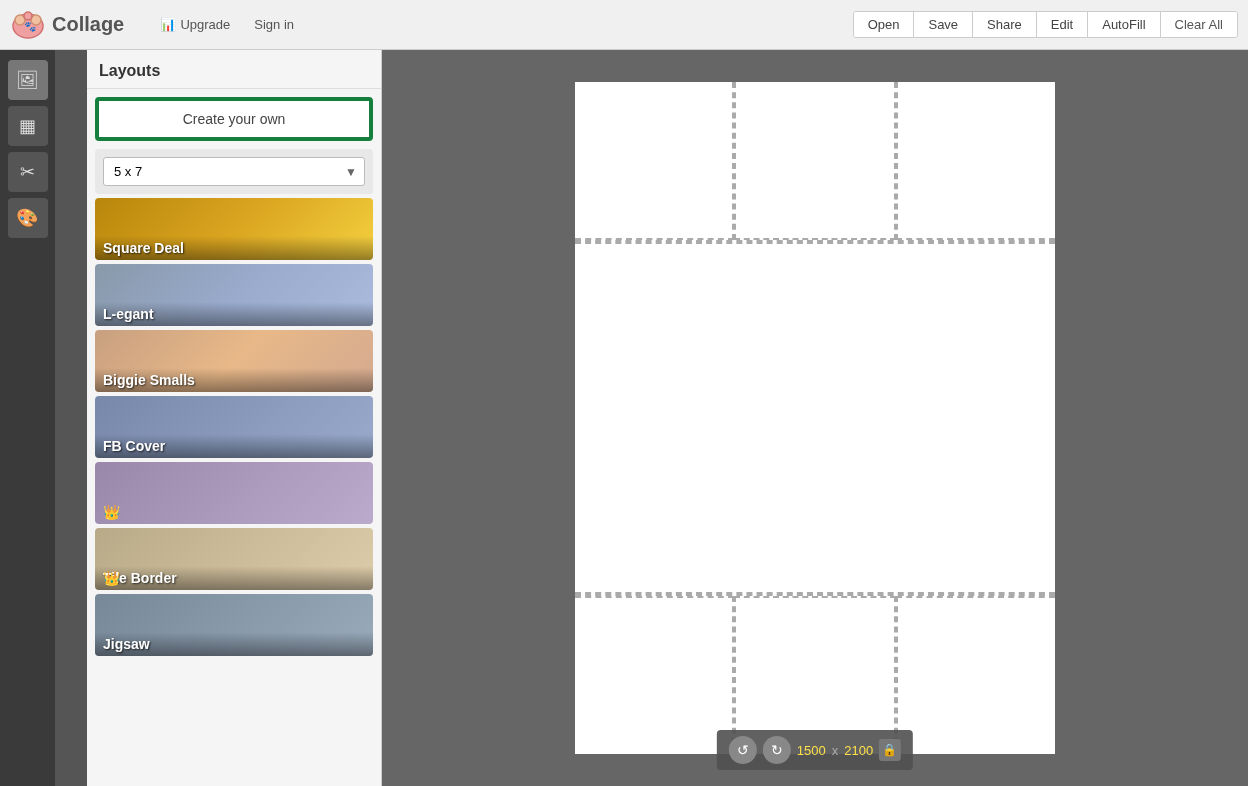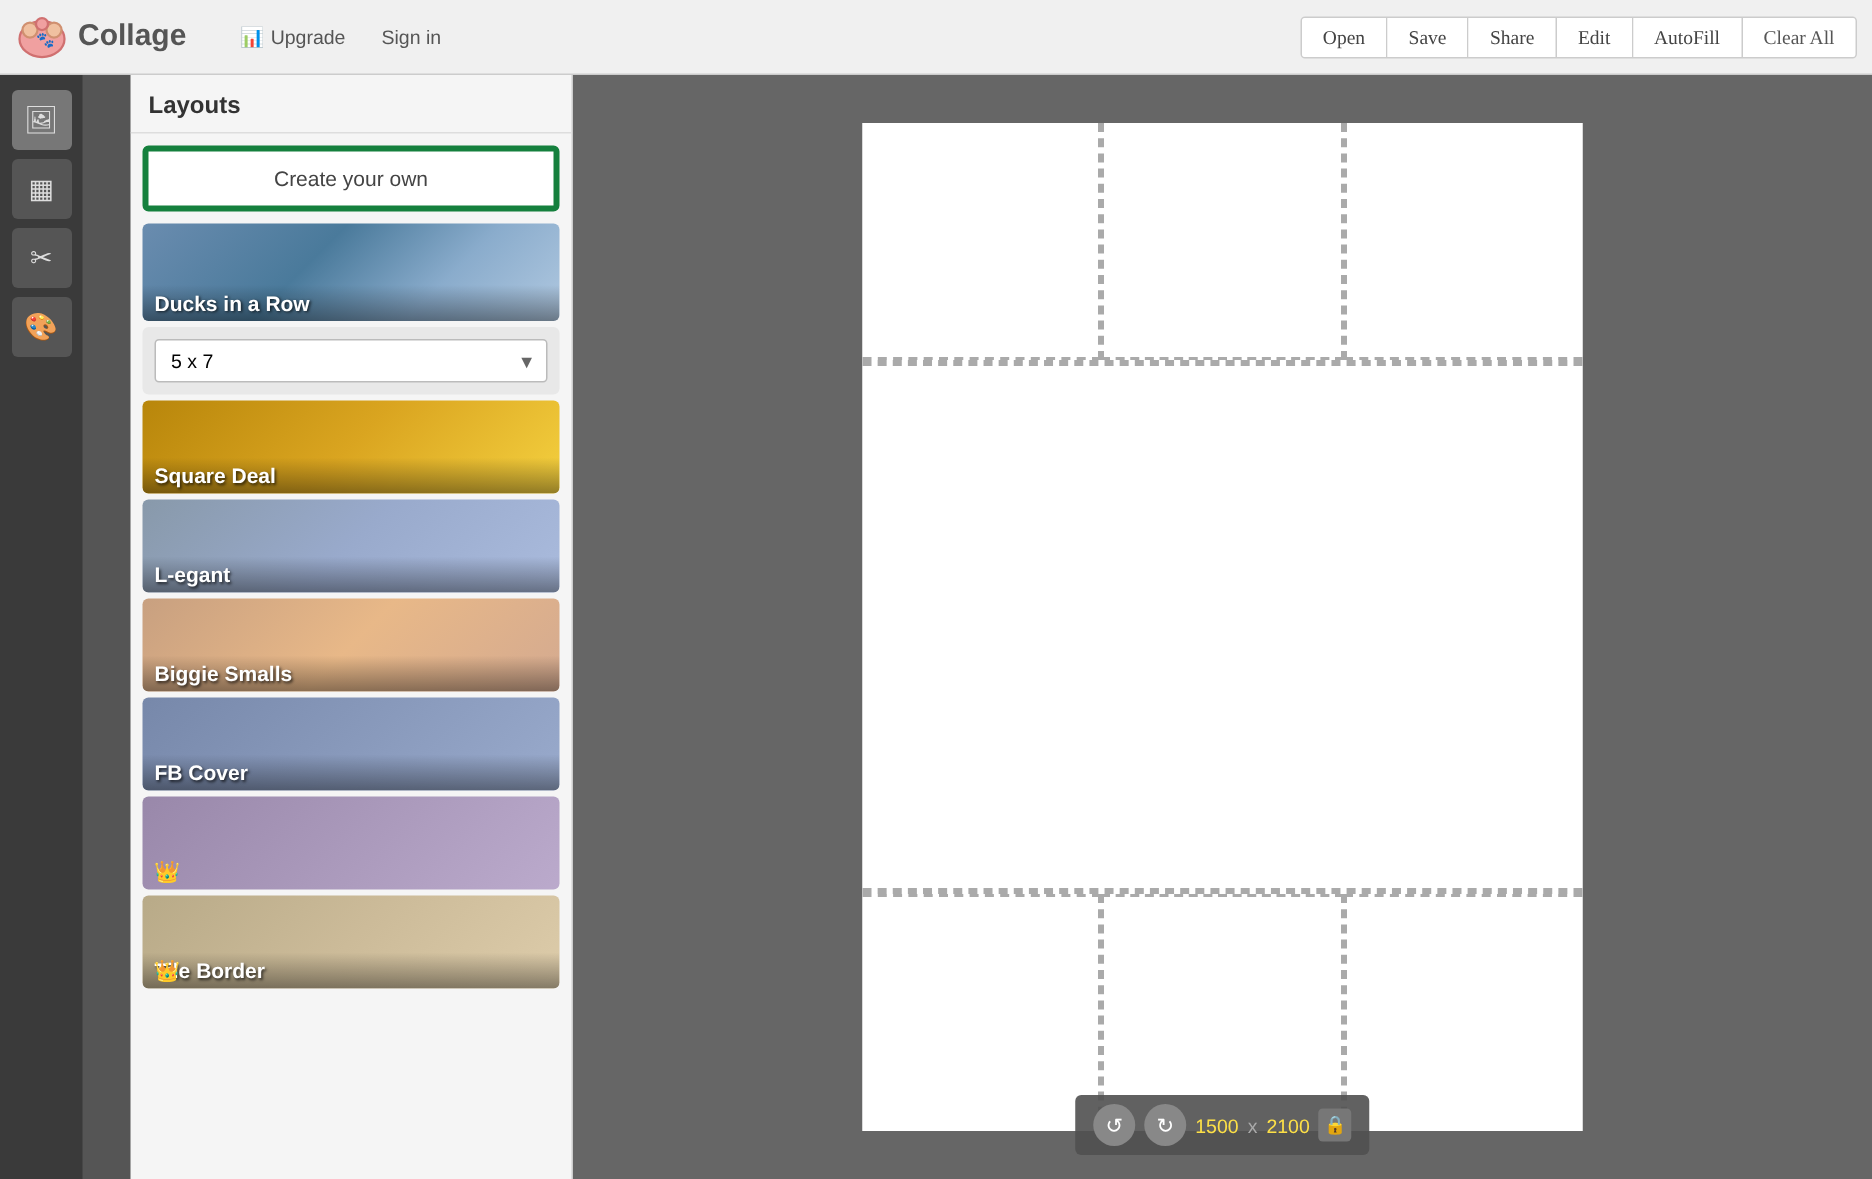--- a/index.html
+++ b/index.html
@@ -43,21 +43,20 @@
     }
     .spacer { flex: 1; }
     .toolbar-btn {
       background: white;
       border: 1px solid #ccc;
       border-radius: 3px;
       padding: 5px 14px;
       font-size: 13px;
       cursor: pointer;
       color: #444;
-      font-family: Liberation Serif, serif;
     }
     .toolbar-btn.clear-all { color: #555; }
     .toolbar-btn-group {
       display: flex;
       border: 1px solid #ccc;
       border-radius: 3px;
       overflow: hidden;
     }
     .toolbar-btn-group .toolbar-btn {
       border: none;
@@ -340,23 +339,20 @@
     </div>
   </div>
 
   <div id="sidebar">
     <div id="sidebar-header">Layouts</div>
     <div id="sidebar-scroll">
 
       <button class="create-own-btn">Create your own</button>
 
       
-      <div class="layout-item ducks-row">
-        <div class="layout-label">Ducks in a Row</div>
-      </div>
 
       
       <div class="layout-item cards-item">
         <div class="dropdown-container">
           <select class="dropdown-select">
             <option value="4x8">4 x 8</option>
             <option value="5x7" selected="">5 x 7</option>
             <option value="6x8">6 x 8</option>
           </select>
           <span class="dropdown-arrow">▼</span>
@@ -389,20 +385,23 @@
         <div class="pinter-crown">👑</div>
       </div>
 
       
       <div class="layout-item tile-border">
         <div class="layout-label">Tile Border</div>
         <div class="pinter-crown">👑</div>
       </div>
 
       
+      <div class="layout-item jigsaw">
+        <div class="layout-label">Jigsaw</div>
+      </div>
 
     </div>
   </div>
 
   <div id="canvas-area">
     <div id="canvas-wrapper">
 
       <div style="width: 480px; height: 672px; background: white; position: relative;">
 
         <div style="position: absolute; top: 0; left: 0; right: 0; height: 160px; display: flex; border-bottom: 2px dashed #aaa;">

